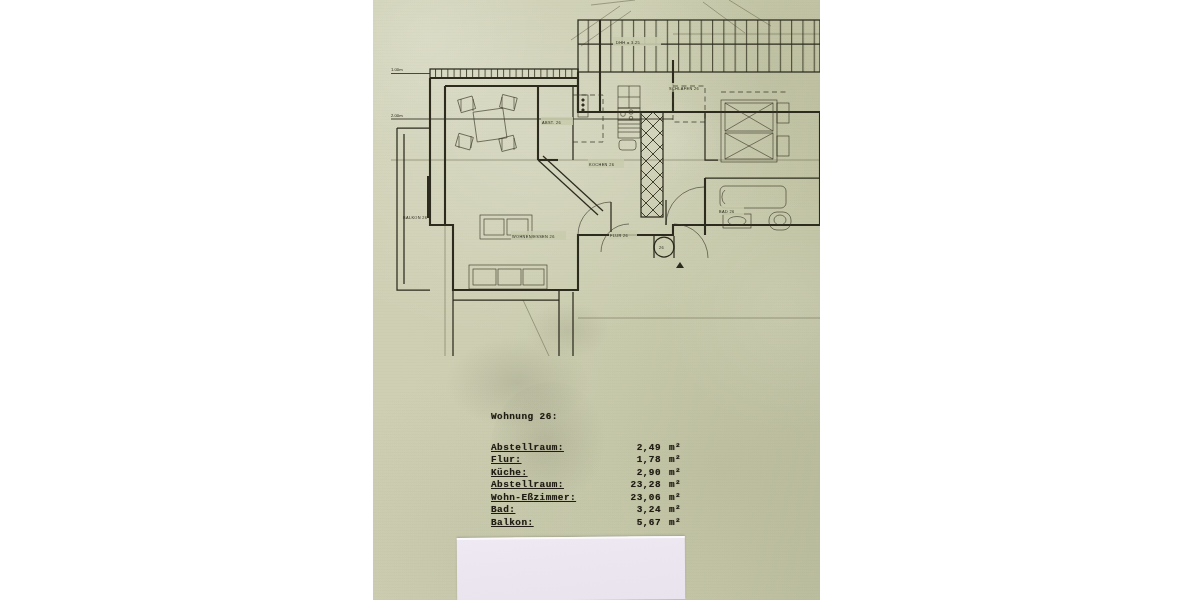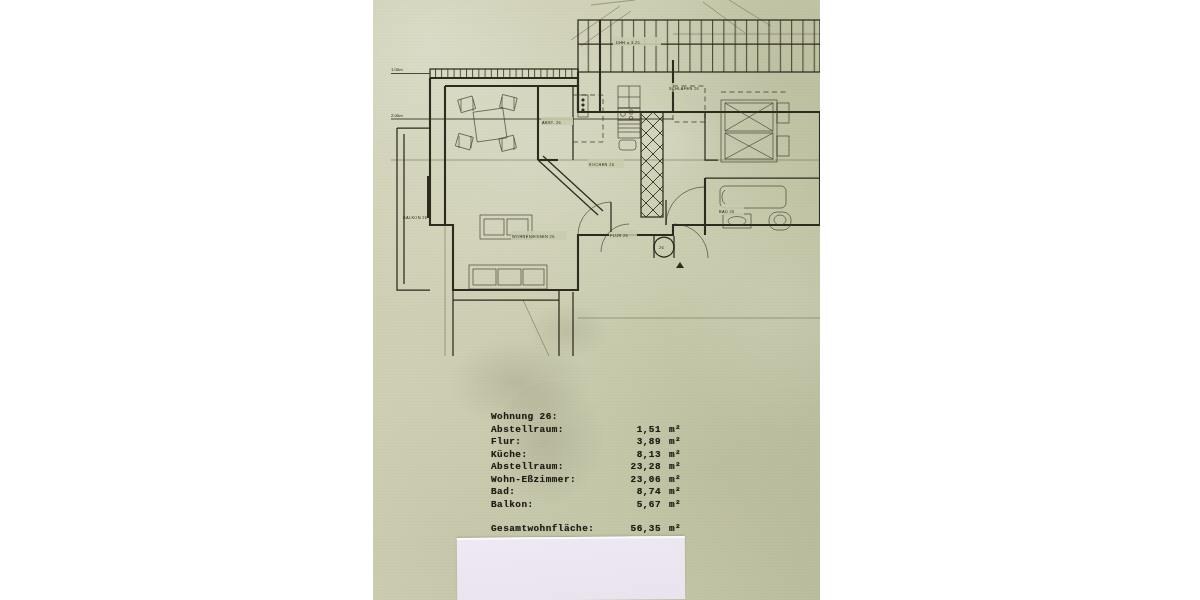--- a/index.html
+++ b/index.html
@@ -39,23 +39,23 @@
 
   
   #legend{
     position:absolute;left:118px;top:411px;width:300px;
     font-family:"Liberation Mono","DejaVu Sans Mono",monospace;
     color:#201c14;
     font-size:9.4px;line-height:12.55px;font-weight:bold;
     letter-spacing:.45px;
     text-shadow:0 0 .7px rgba(30,26,16,.55);
   }
-  #legend .hdr{margin-bottom:0;font-family:Liberation Mono, monospace;}
+  #legend .hdr{margin-bottom:18px;font-family:Liberation Mono, monospace;}
   .row{display:flex;white-space:pre;}
-  .row .nm{width:128px;}
+  .row .nm{width:128px;text-decoration:underline;}
   .row .vl{width:42px;text-align:right;}
   .row .un{padding-left:8px;text-align:center;}
   #legend .tot{margin-top:12px;}
   #legend .tot .nm{width:128px;}
   .cut{position:relative;height:7px;overflow:hidden;}
   .cut .inner{position:absolute;left:0;top:-5px;display:flex;white-space:pre;}
 
   
   #slip{
     position:absolute;left:457px;top:537px;width:228px;height:63px;
@@ -252,46 +252,46 @@
       </g>
       <rect x="138" y="231" width="55" height="9" fill="#c9cbad" opacity=".85"></rect>
       <text class="lbl" x="139" y="238">WOHNEN/ESSEN 26</text>
     </svg>
 
     <div id="legend">
       <div class="hdr">Wohnung 26:</div>
 
       <div class="row">
         <span class="nm">Abstellraum:</span>
-        <span class="vl">1,51</span>
+        <span class="vl">2,49</span>
         <span class="un">m²</span>
       </div>
       <div class="row">
         <span class="nm">Flur:</span>
-        <span class="vl">3,89</span>
+        <span class="vl">1,78</span>
         <span class="un">m²</span>
       </div>
       <div class="row">
         <span class="nm">Küche:</span>
-        <span class="vl">8,13</span>
+        <span class="vl">2,90</span>
         <span class="un">m²</span>
       </div>
       <div class="row">
         <span class="nm">Abstellraum:</span>
         <span class="vl">23,28</span>
         <span class="un">m²</span>
       </div>
       <div class="row">
         <span class="nm">Wohn-Eßzimmer:</span>
         <span class="vl">23,06</span>
         <span class="un">m²</span>
       </div>
       <div class="row">
         <span class="nm">Bad:</span>
-        <span class="vl">8,74</span>
+        <span class="vl">3,24</span>
         <span class="un">m²</span>
       </div>
       <div class="row">
         <span class="nm">Balkon:</span>
         <span class="vl">5,67</span>
         <span class="un">m²</span>
       </div>
 
       <div class="row tot">
         <span class="nm">Gesamtwohnfläche:</span>

